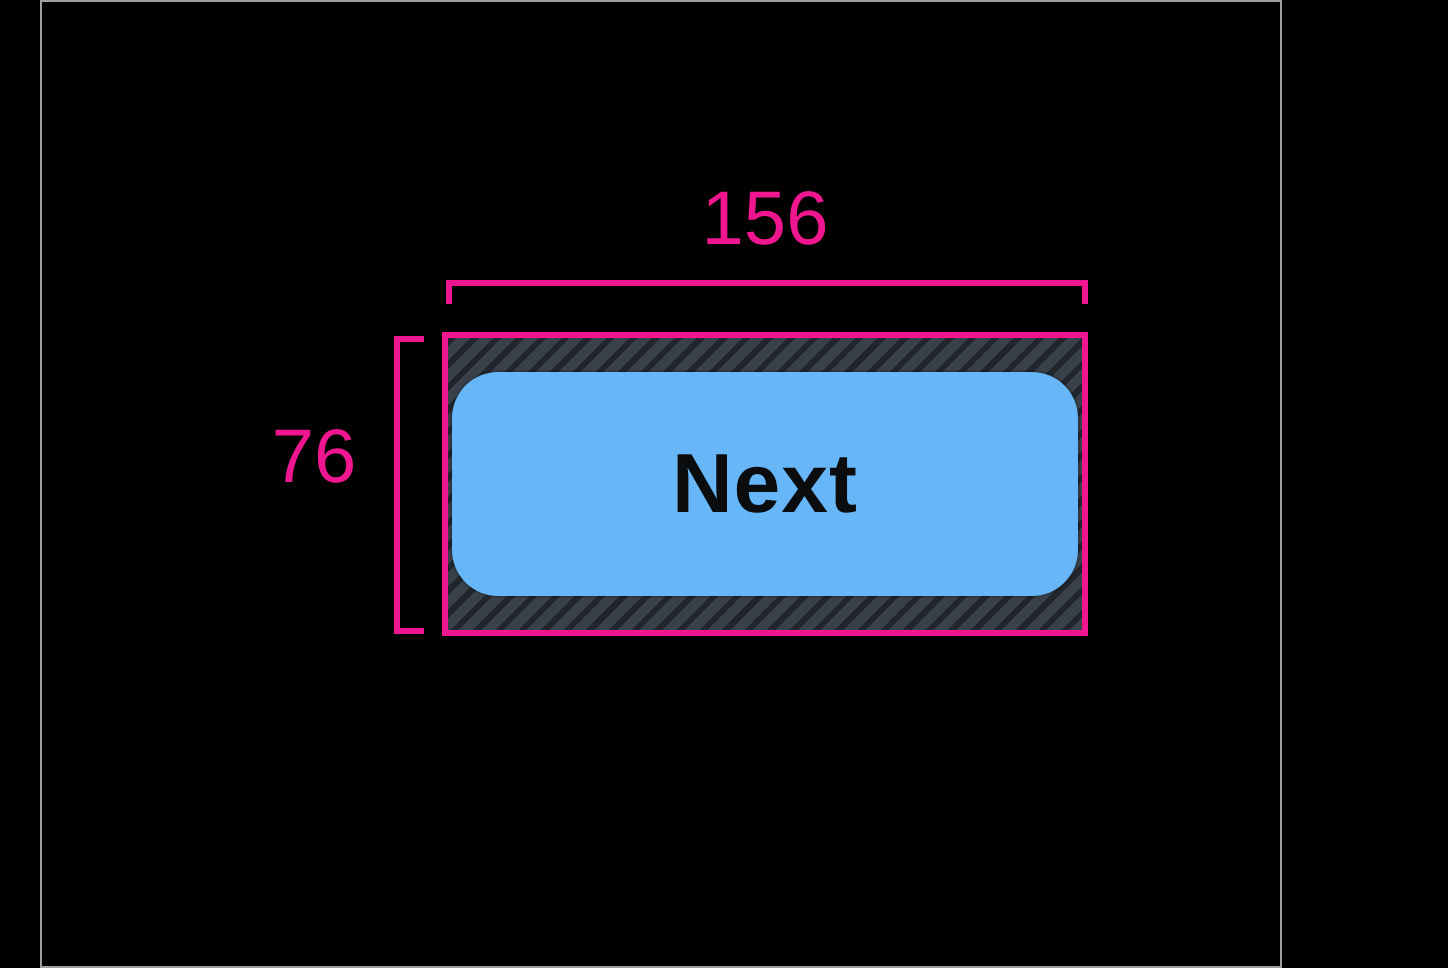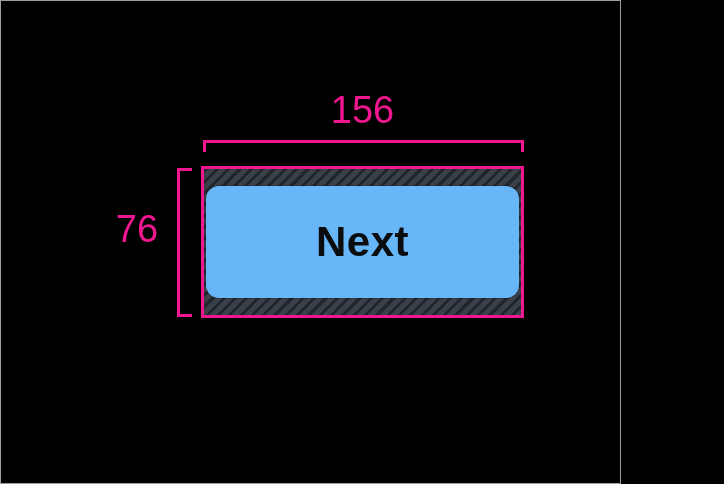--- a/index.html
+++ b/index.html
@@ -16,20 +16,21 @@
     background: var(--background);
     font-family: "Liberation Sans", "DejaVu Sans", sans-serif;
   }
   .screen {
     position: relative;
     width: 621px;
     height: 484px;
     background: var(--background);
     border: 1px solid var(--frame-border);
     overflow: hidden;
+    margin-left: 20px;
   }
   .dim-label {
     position: absolute;
     color: var(--accent-pink);
     font-size: 38px;
     line-height: 38px;
     font-weight: 400;
     text-align: center;
     user-select: none;
   }
@@ -78,21 +79,21 @@
       var(--hatch-bg) 8px
     );
   }
   .next-button {
     position: absolute;
     left: 2px;
     right: 2px;
     top: 17px;
     bottom: 17px;
     background: var(--button-blue);
-    border-radius: 13px;
+    border-radius: 23px;
     border: none;
     display: flex;
     align-items: center;
     justify-content: center;
     box-shadow: 0 0 0 1px rgba(0,0,0,0.15);
     cursor: pointer;
   }
   .next-button-label {
     color: var(--button-text);
     font-size: 42px;

